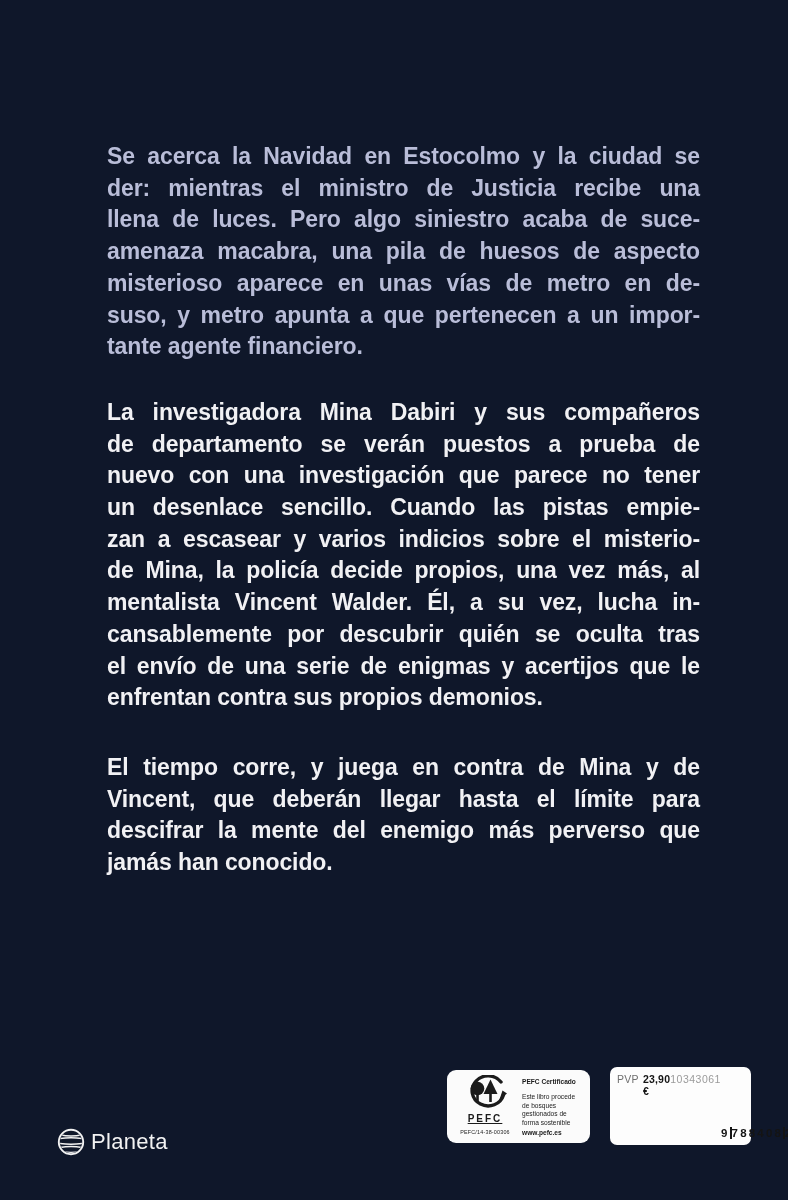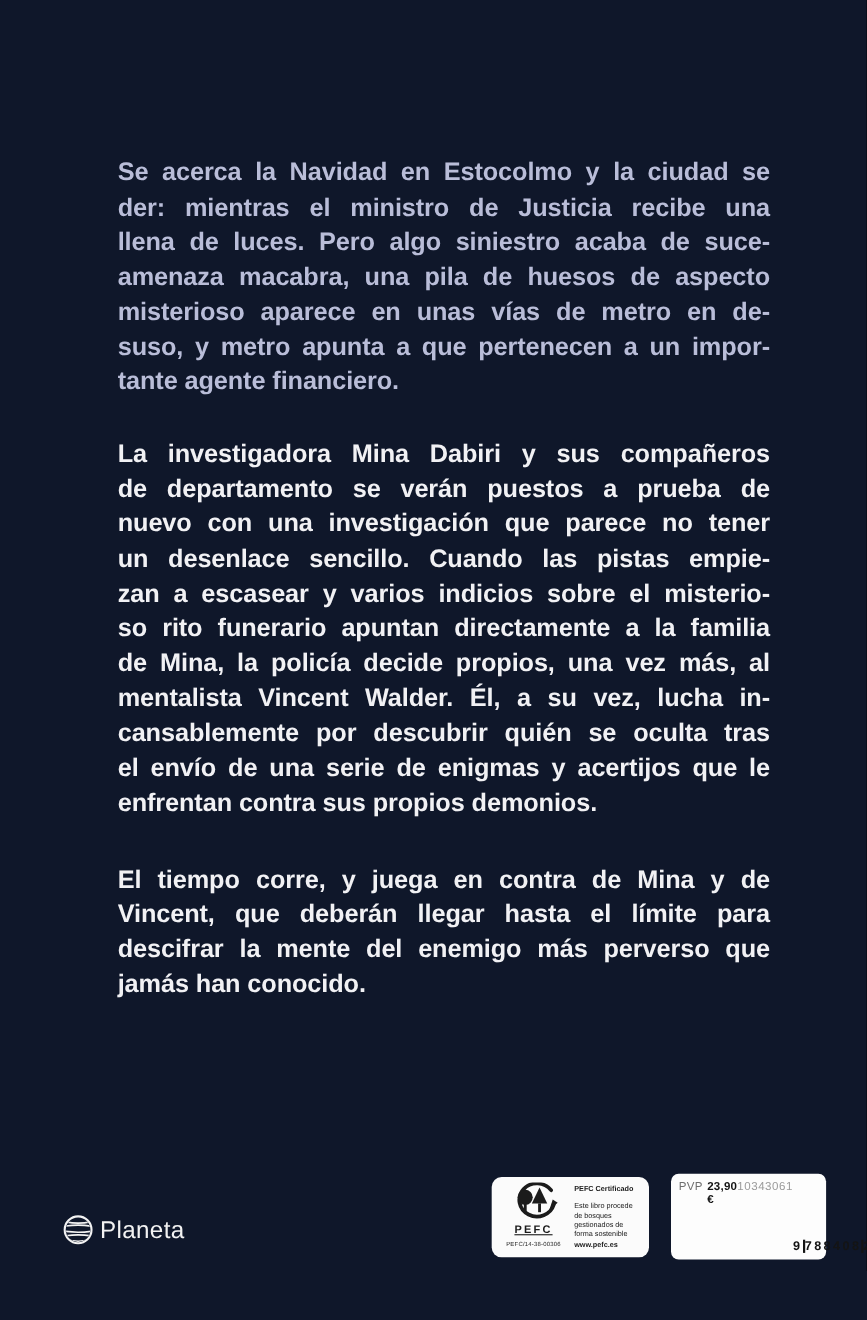--- a/index.html
+++ b/index.html
@@ -41,21 +41,21 @@
     text-align-last: left;
   }
   .p1 { color: #b9bdd8; margin: 0 0 34px 0; }
   .p2 { color: #f1f1f4; margin: 0 0 38px 0; }
   .p3 { color: #f1f1f4; margin: 0; }
 
   
   .planeta {
     position: absolute;
     left: 57px;
-    top: 1104px;
+    top: 1128px;
     display: flex;
     align-items: center;
     gap: 6px;
   }
   .planeta-name {
     color: #f2f2f2;
     font-size: 22px;
     font-weight: 500;
     letter-spacing: 0.3px;
   }
@@ -184,21 +184,20 @@
         <div class="line">misterioso aparece en unas vías de metro en de-</div>
         <div class="line">suso, y metro apunta a que pertenecen a un impor-</div>
         <div class="line last">tante agente financiero.</div>
       </div>
     <div class="paragraph p2" style="color: rgb(241, 241, 244);">
         <div class="line">La investigadora Mina Dabiri y sus compañeros</div>
         <div class="line">de departamento se verán puestos a prueba de</div>
         <div class="line">nuevo con una investigación que parece no tener</div>
         <div class="line">un desenlace sencillo. Cuando las pistas empie-</div>
         <div class="line">zan a escasear y varios indicios sobre el misterio-</div>
-        <div class="line">so rito funerario apuntan directamente a la familia</div>
         <div class="line">de Mina, la policía decide propios, una vez más, al</div>
         <div class="line">mentalista Vincent Walder. Él, a su vez, lucha in-</div>
         <div class="line">cansablemente por descubrir quién se oculta tras</div>
         <div class="line">el envío de una serie de enigmas y acertijos que le</div>
         <div class="line last">enfrentan contra sus propios demonios.</div>
       </div>
     <div class="paragraph p3" style="color: rgb(241, 241, 244);">
         <div class="line">El tiempo corre, y juega en contra de Mina y de</div>
         <div class="line">Vincent, que deberán llegar hasta el límite para</div>
         <div class="line">descifrar la mente del enemigo más perverso que</div>

